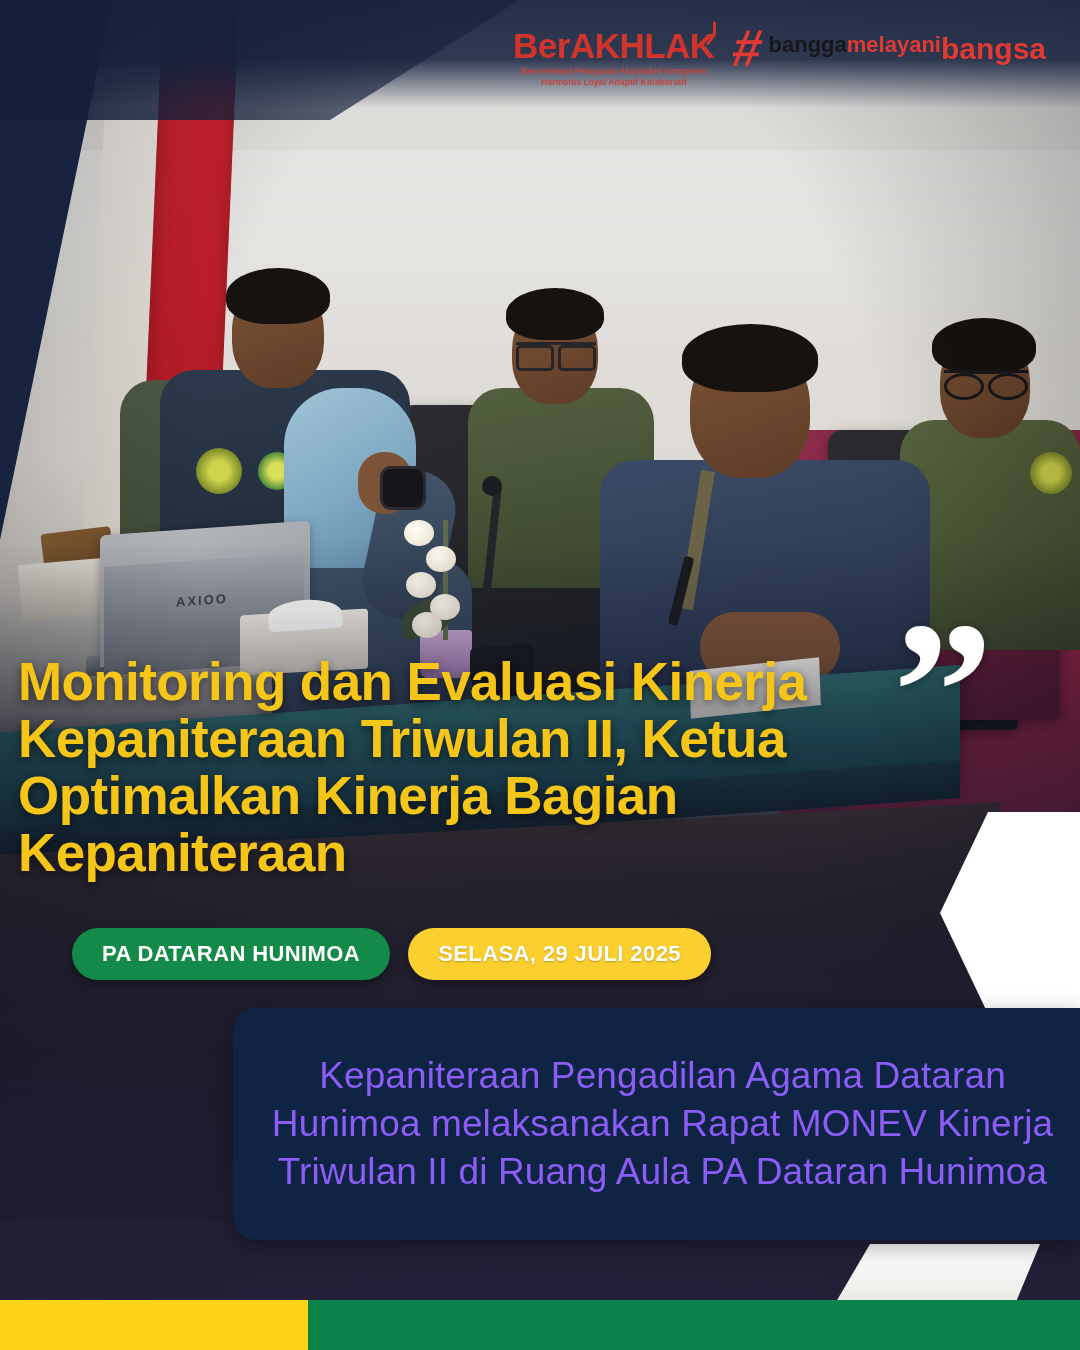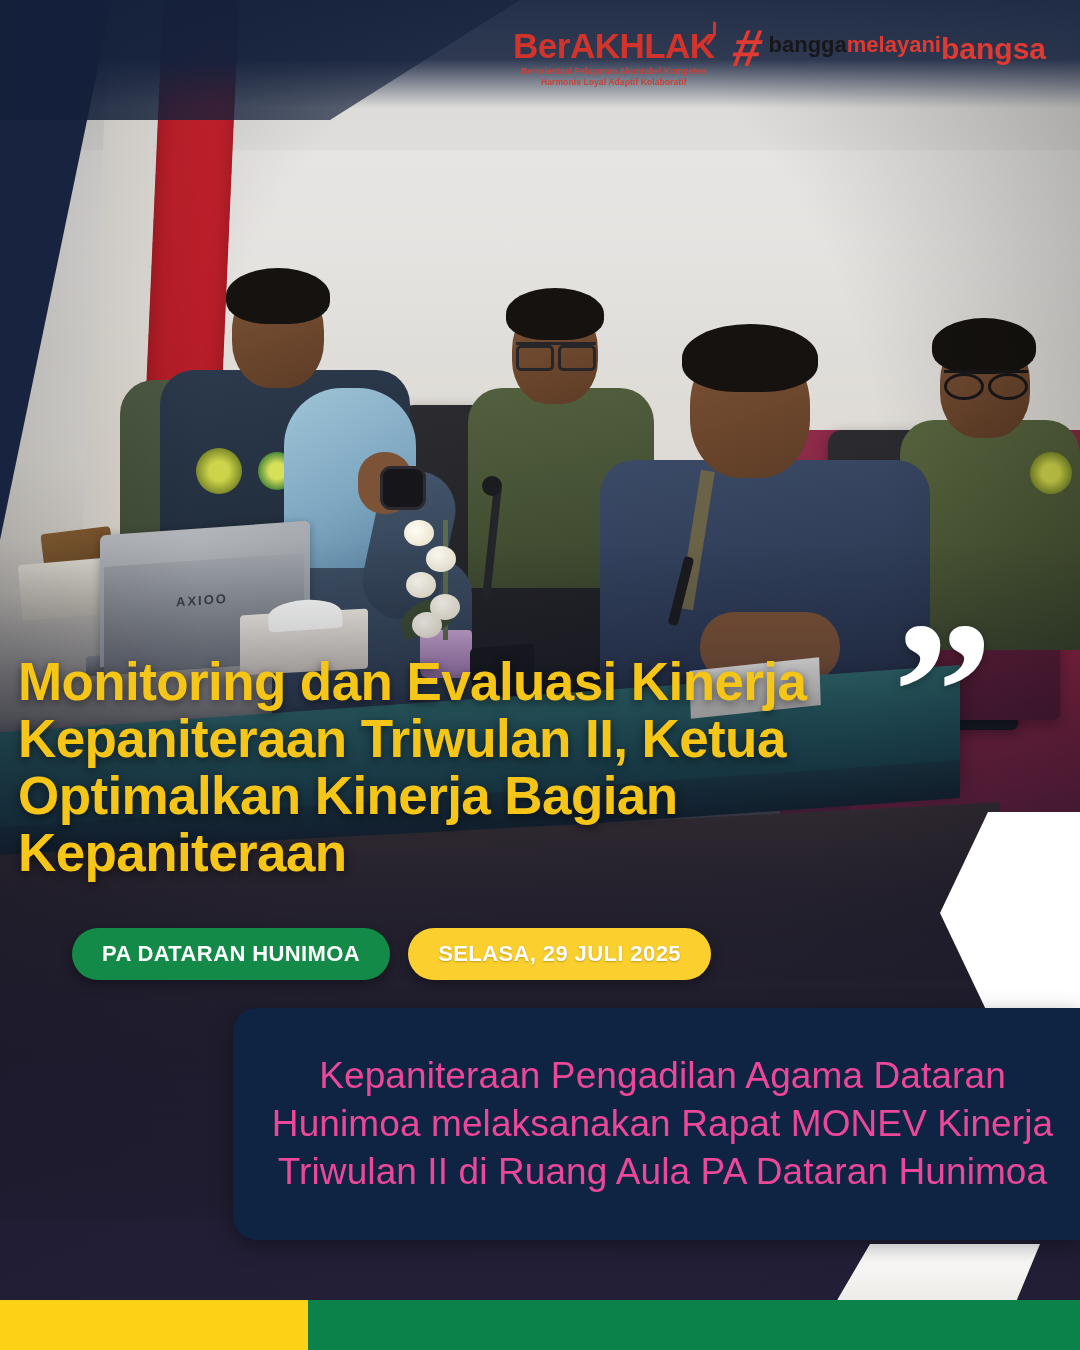--- a/index.html
+++ b/index.html
@@ -220,21 +220,21 @@
   }
 
   
   .caption{
     position:absolute;left:233px;top:1008px;width:847px;height:232px;
     background:#0f2342;border-radius:24px 0 0 24px;
     display:flex;align-items:center;justify-content:center;
     z-index:6;box-shadow:0 6px 22px rgba(0,0,0,.35);
   }
   .caption p{
-    color:#ec4899;font-size:37px;line-height:1.30;text-align:center;
+    color:#8b5cf6;font-size:37px;line-height:1.30;text-align:center;
     font-weight:400;letter-spacing:.1px;padding:0 26px;margin-left:12px;
   }
 
   
   .tri-white{
     position:absolute;left:836px;top:1244px;width:204px;height:58px;z-index:5;
     background:linear-gradient(180deg,#ffffff,#eceae6);
     clip-path:polygon(34px 0, 204px 0, 180px 58px, 0 58px);
   }
   .bottom-strip{position:absolute;left:0;top:1300px;width:1080px;height:50px;display:flex;z-index:7;}

